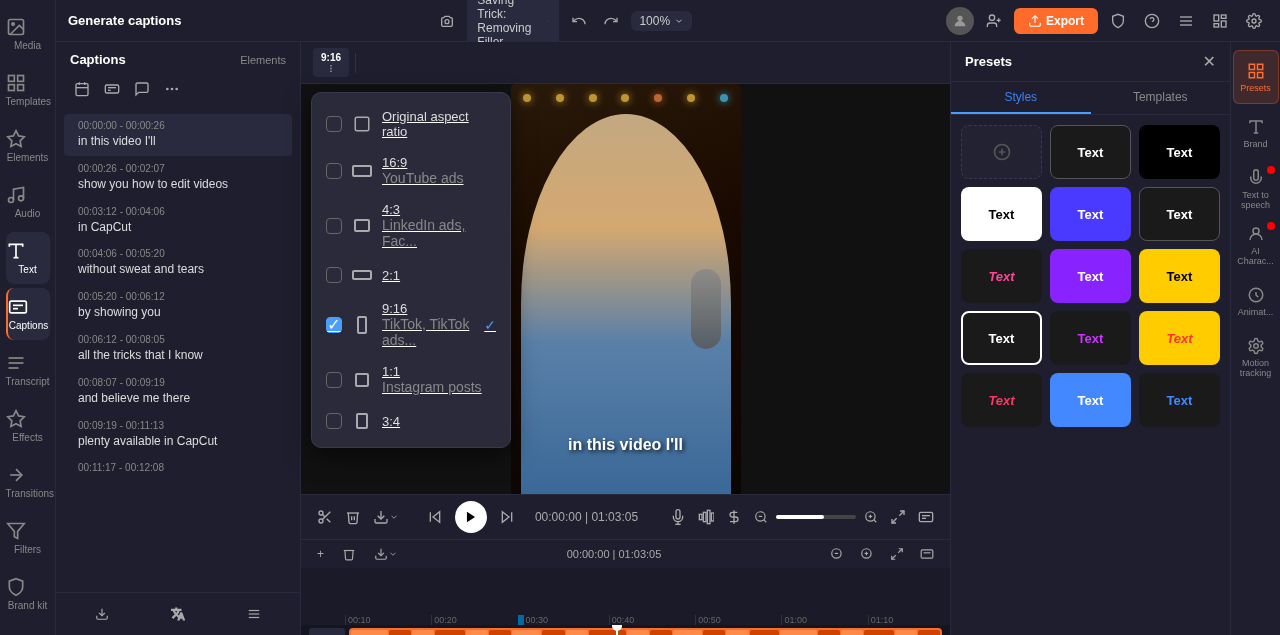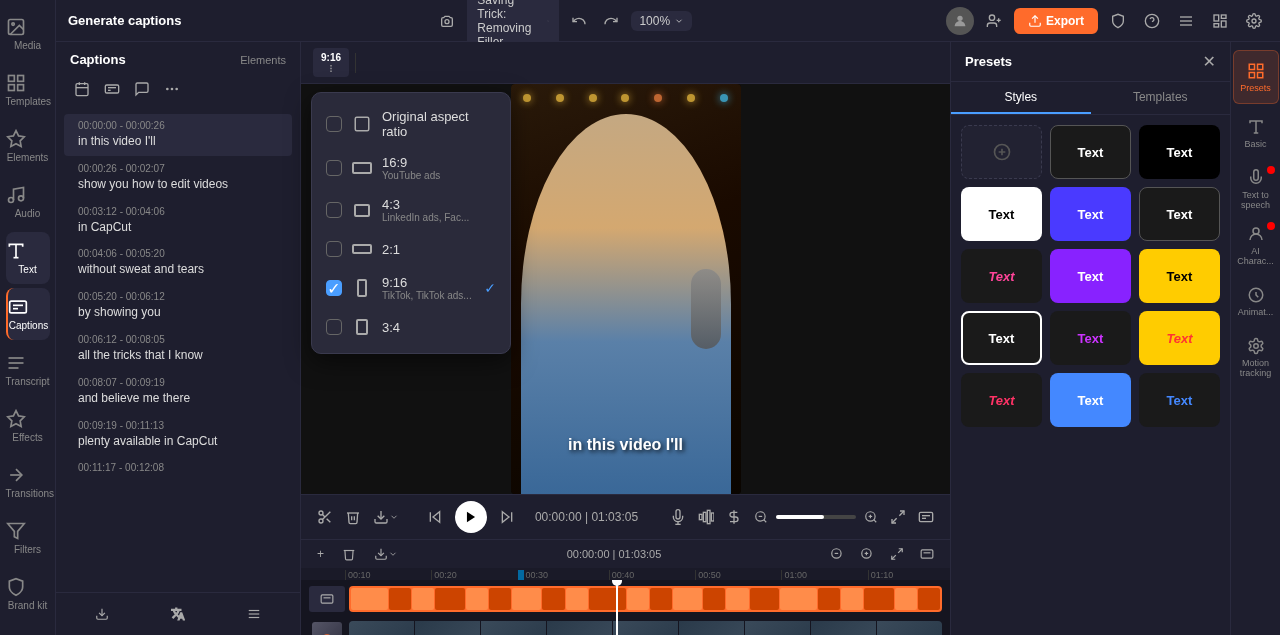--- a/index.html
+++ b/index.html
@@ -241,20 +241,21 @@
       position: absolute;
       top: 50px;
       left: 10px;
       z-index: 100;
       background: #2a2a3a;
       border: 1px solid #3a3a4e;
       border-radius: 10px;
       padding: 8px 0;
       width: 200px;
       box-shadow: 0 8px 24px rgba(0,0,0,0.5);
+      text-decoration: underline;
     }
     .ar-item {
       display: flex;
       align-items: center;
       padding: 8px 14px;
       cursor: pointer;
       gap: 10px;
     }
     .ar-checkbox {
       width: 16px;
@@ -277,21 +278,21 @@
       align-items: center;
       justify-content: center;
       color: #aaa;
     }
     .ar-info { flex: 1; }
     .ar-label {
       font-size: 13px;
       color: #ddd;
     }
     .ar-sub {
-      font-size: 10px;
+      font-size: 14px;
       color: #888;
     }
     .ar-check {
       color: #4a9eff;
       font-size: 14px;
     }
 
     
     .video-canvas {
       flex: 1;
@@ -542,21 +543,21 @@
     .preset-tab {
       flex: 1;
       text-align: center;
       padding: 8px;
       font-size: 12px;
       cursor: pointer;
       color: #888;
       border-bottom: 2px solid transparent;
     }
     .preset-tab.active {
-      color: #ffffff;
+      color: #3b82f6;
       border-bottom-color: #4a9eff;
     }
     .presets-grid {
       flex: 1;
       overflow-y: auto;
       padding: 10px;
       display: grid;
       grid-template-columns: repeat(3, 1fr);
       gap: 8px;
       align-content: start;
@@ -971,20 +972,32 @@
           </div>
           <div class="ar-info">
             <div class="ar-label">9:16</div>
             <div class="ar-sub">TikTok, TikTok ads...</div>
           </div>
           <span class="ar-check">✓</span>
         </div>
         <div class="ar-item">
           <div class="ar-checkbox"></div>
           <div class="ar-icon">
+            <svg width="14" height="14" viewBox="0 0 14 14" fill="none" stroke="currentColor" stroke-width="2">
+                <rect x="1" y="1" width="12" height="12" rx="1"></rect>
+              </svg>
+          </div>
+          <div class="ar-info">
+            <div class="ar-label">1:1</div>
+            <div class="ar-sub">Instagram posts</div>
+          </div>
+        </div>
+        <div class="ar-item">
+          <div class="ar-checkbox"></div>
+          <div class="ar-icon">
             <svg width="12" height="16" viewBox="0 0 12 16" fill="none" stroke="currentColor" stroke-width="2">
                 <rect x="1" y="1" width="10" height="14" rx="1"></rect>
               </svg>
           </div>
           <div class="ar-info">
             <div class="ar-label">3:4</div>
           </div>
         </div>
       </div>
 
@@ -1176,21 +1189,21 @@
               <svg width="14" height="14" viewBox="0 0 24 24" fill="none" stroke="currentColor" stroke-width="2">
                   <rect x="2" y="5" width="20" height="14" rx="2"></rect>
                   <line x1="6" y1="10" x2="18" y2="10"></line>
                 </svg>
             </button>
           </div>
         </div>
 
         <div style="display:flex; padding: 2px 8px 0; background:#1a1a28; overflow:hidden; font-size:9px; color:#666;">
           <div style="width:36px; flex-shrink:0;"></div>
-          <div style="flex:1; display:flex; gap:12px; overflow:hidden;">
+          <div style="flex:1; display:flex; gap:12px; overflow:hidden;margin-top:45px;">
             <div style="flex:1; text-align:left; border-left:1px solid #333; padding-left:2px;">00:10</div>
             <div style="flex:1; text-align:left; border-left:1px solid #333; padding-left:2px;">00:20</div>
             <div style="flex:1; text-align:left; border-left:6px solid #0369a1; padding-left:2px;">00:30</div>
             <div style="flex:1; text-align:left; border-left:1px solid #333; padding-left:2px;">00:40</div>
             <div style="flex:1; text-align:left; border-left:1px solid #333; padding-left:2px;">00:50</div>
             <div style="flex:1; text-align:left; border-left:1px solid #333; padding-left:2px;">01:00</div>
             <div style="flex:1; text-align:left; border-left:1px solid #333; padding-left:2px;">01:10</div>
           </div>
         </div>
 
@@ -1332,21 +1345,21 @@
             <rect x="14" y="14" width="7" height="7"></rect>
           </svg>
         <span>Presets</span>
       </div>
       <div class="tool-item">
         <svg viewBox="0 0 24 24" fill="none" stroke="currentColor" stroke-width="2">
             <polyline points="4 7 4 4 20 4 20 7"></polyline>
             <line x1="9" y1="20" x2="15" y2="20"></line>
             <line x1="12" y1="4" x2="12" y2="20"></line>
           </svg>
-        <span>Basic</span>
+        <span>Brand</span>
       </div>
       <div class="tool-item" style="position:relative;">
         <div class="badge" style="position:absolute; top:4px; right:4px; width:8px; height:8px; background:red; border-radius:50;"></div>
         <svg viewBox="0 0 24 24" fill="none" stroke="currentColor" stroke-width="2">
             <path d="M12 1a3 3 0 00-3 3v8a3 3 0 006 0V4a3 3 0 00-3-3z"></path>
             <path d="M19 10v2a7 7 0 01-14 0v-2"></path>
           </svg>
         <span>Text to speech</span>
       </div>
       <div class="tool-item" style="position:relative;">

